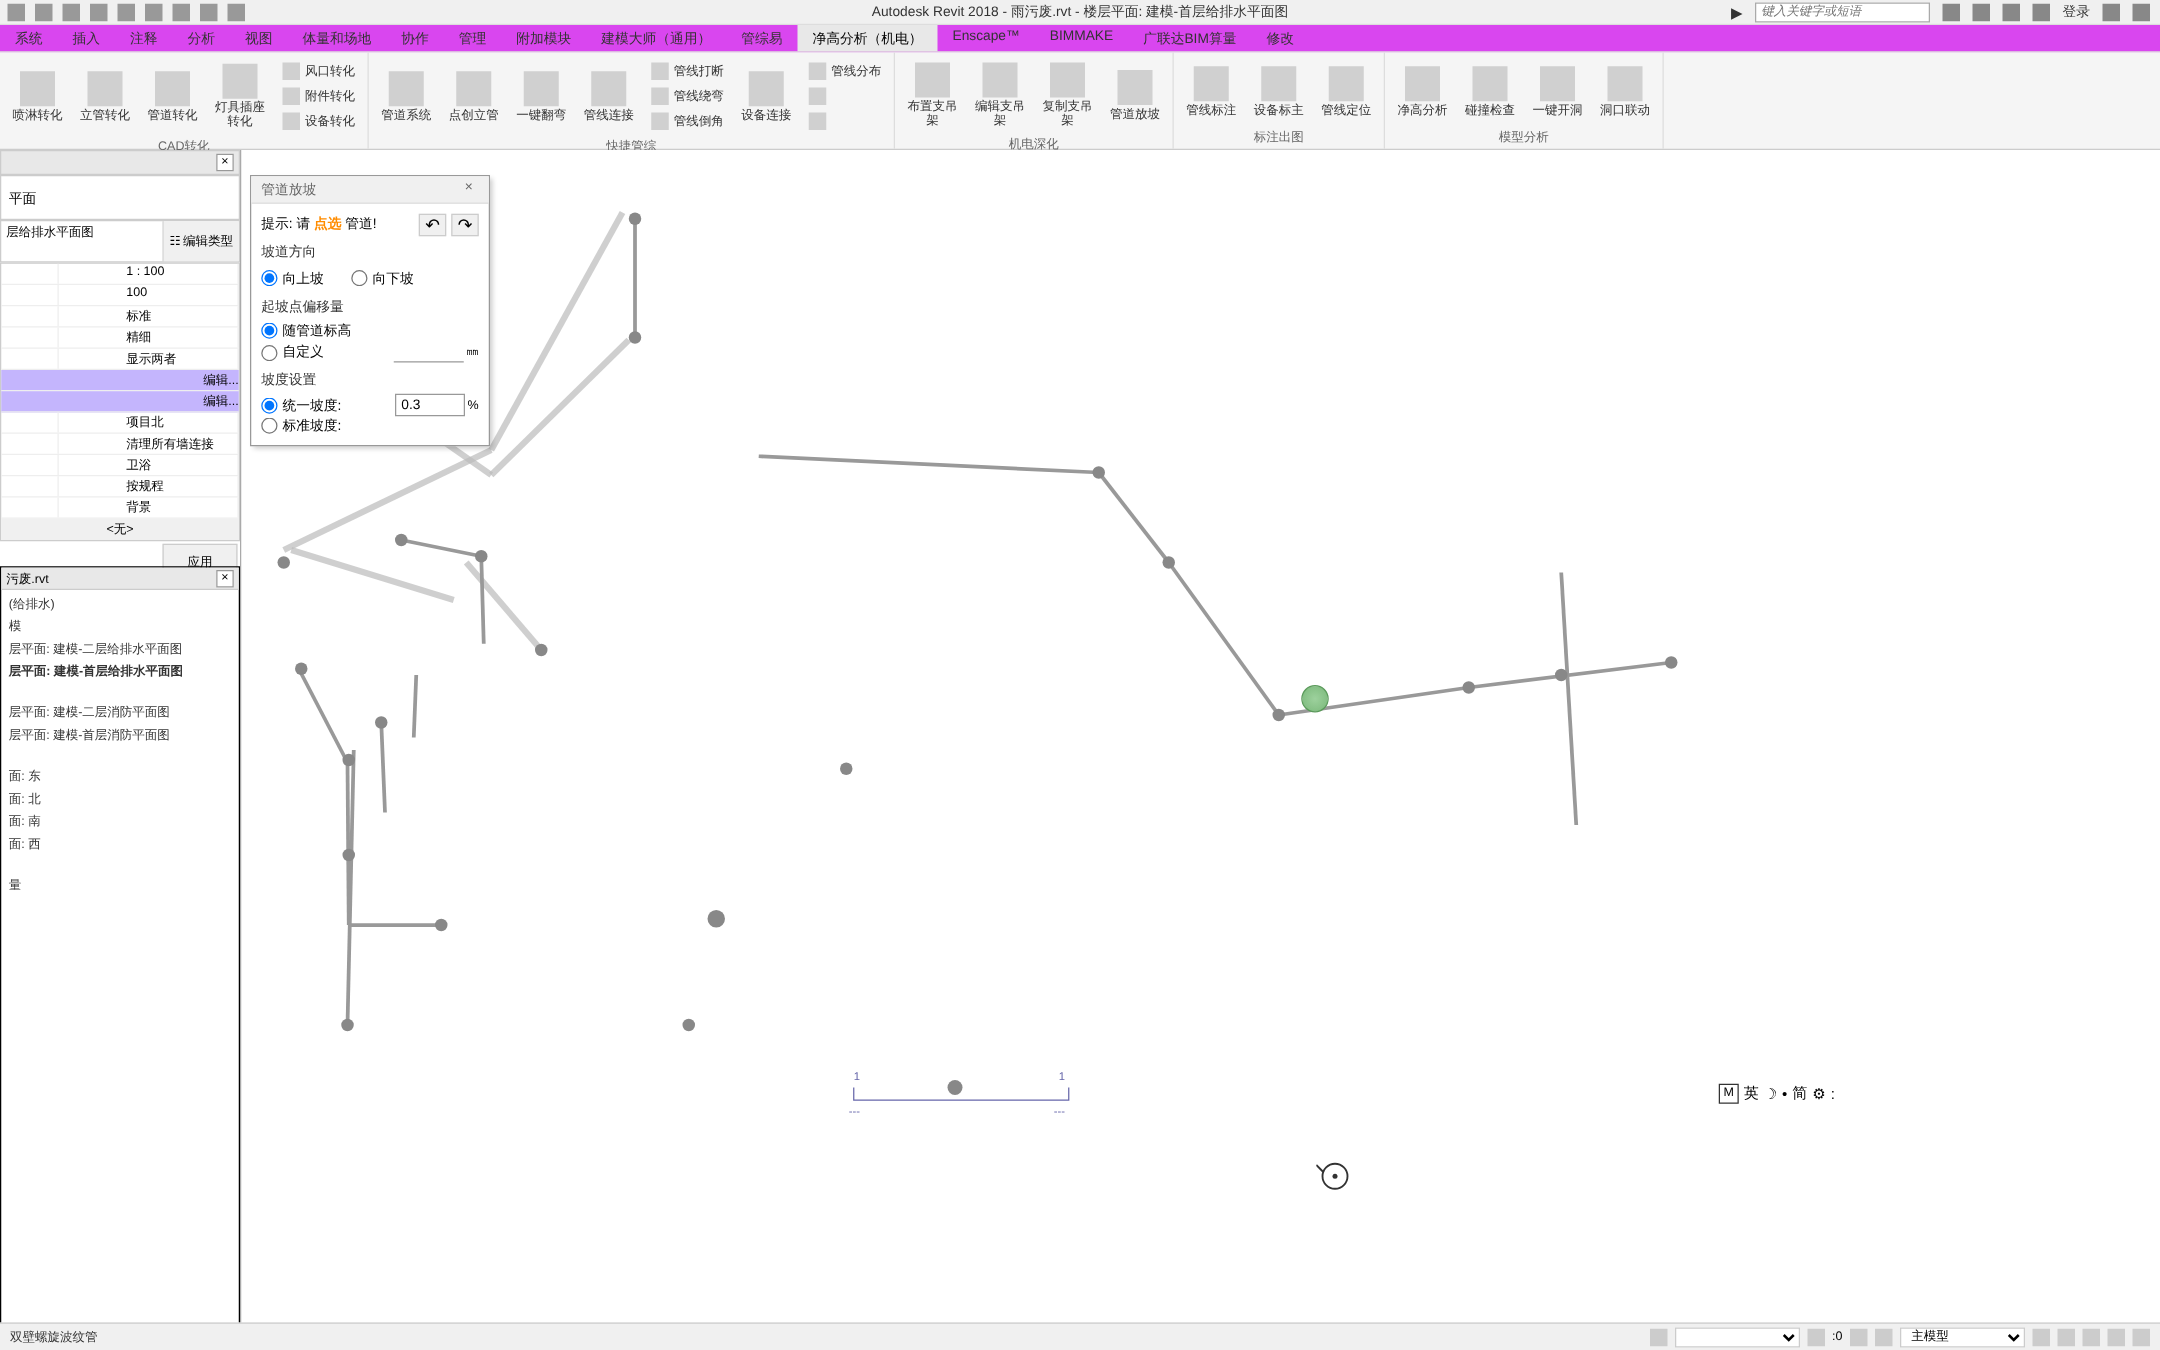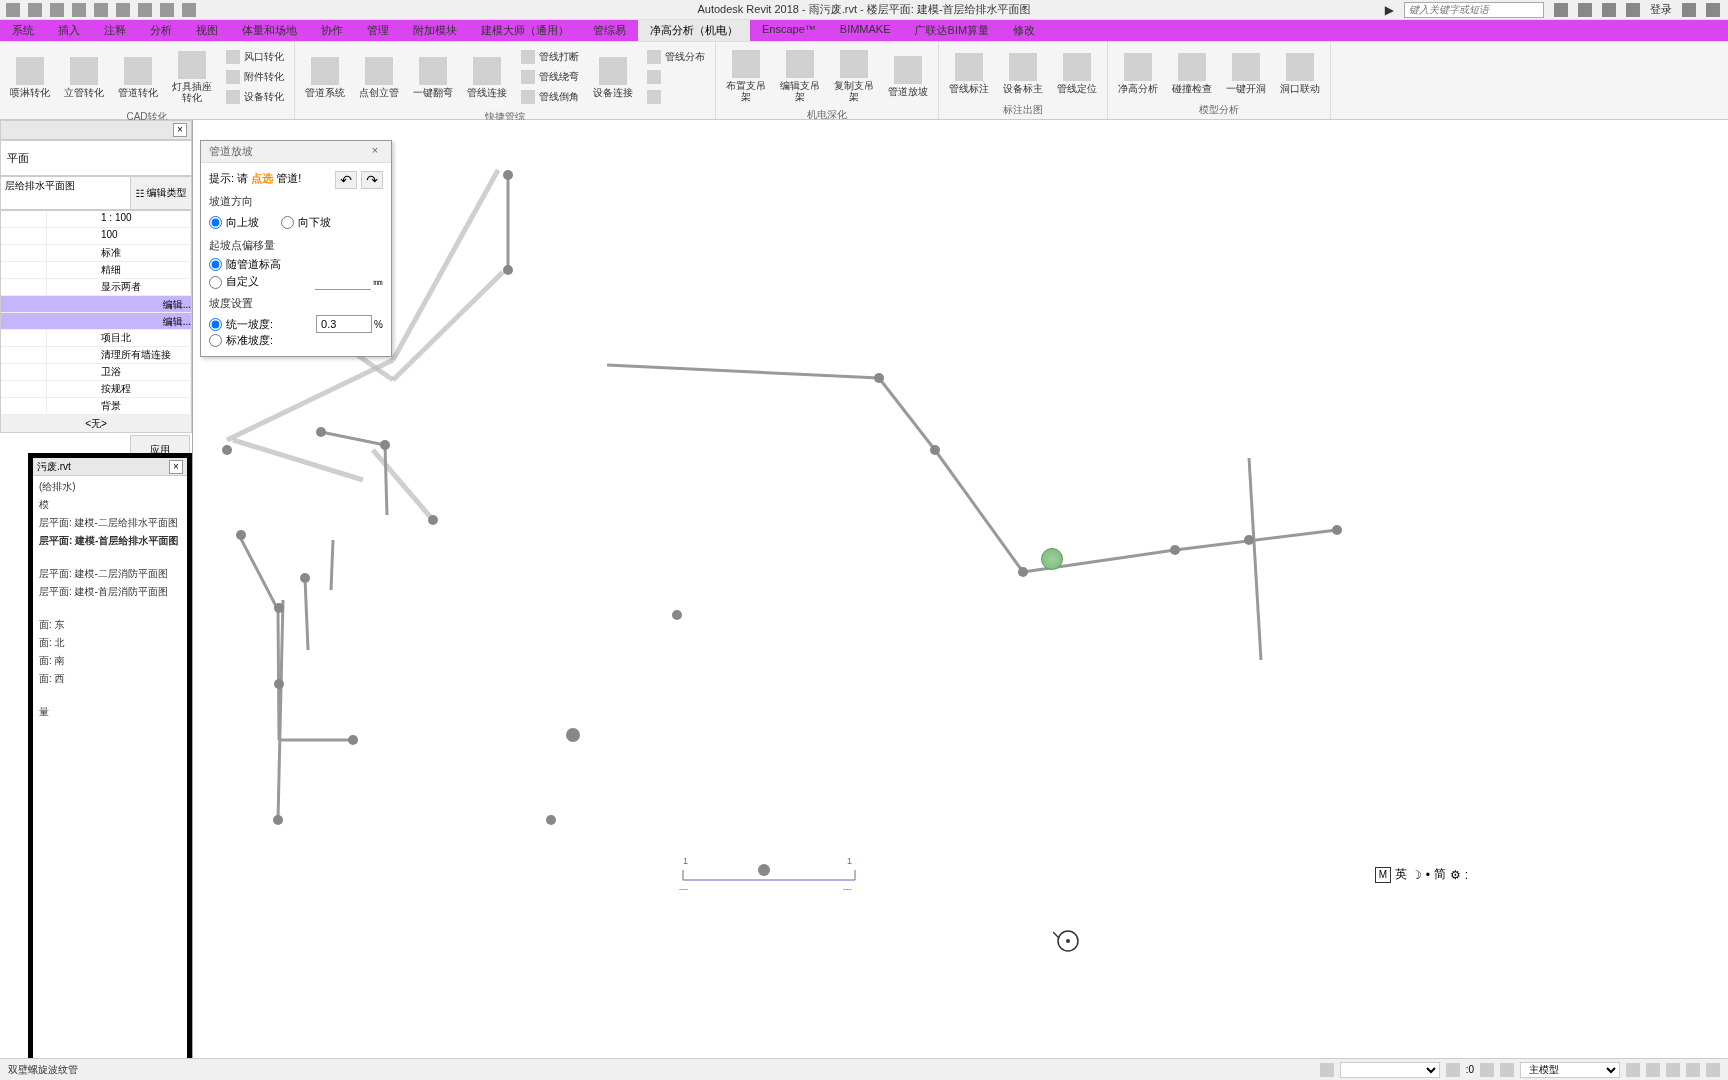--- a/index.html
+++ b/index.html
@@ -46,21 +46,21 @@
 .prop-type-btn { width: 60px; font-size: 10px; display: flex; align-items: center; justify-content: center; background: #f0f0f0; cursor: pointer; }
 .prop-grid { border: 1px solid #ccc; }
 .prop-row { height: 17px; display: flex; border-bottom: 1px solid #eee; }
 .prop-cell { padding: 1px 6px; font-size: 10px; border-right: 1px solid #eee; }
 .prop-cell-l { width: 46px; }
 .prop-cell-r { flex: 1; margin-left: 48px; }
 .prop-btn-row { height: 17px; text-align: right; font-size: 10px; background: #c4b5fd; border-bottom: 1px solid #eee; line-height: 17px; cursor: pointer; }
 .prop-none { height: 17px; text-align: center; font-size: 10px; background: #f0f0f0; line-height: 17px; }
 .apply-btn { height: 29px; width: 60px; float: right; font-size: 10px; background: #f0f0f0; border: 1px solid #ccc; cursor: pointer; }
 
-.browser-panel { flex: 1; border: 5px solid #000000; overflow: hidden; margin-left: 28px; }
+.browser-panel { flex: 1; border: 1px solid #000000; overflow: hidden; }
 .browser-header { height: 18px; background: #e8e8e8; display: flex; justify-content: space-between; align-items: center; padding: 0 4px; font-size: 10px; border-bottom: 1px solid #ccc; }
 .browser-tree { padding: 2px; overflow-y: auto; }
 .tree-item { font-size: 10px; padding: 2px 4px; color: #333; white-space: nowrap; cursor: pointer; }
 .tree-item.bold { font-weight: bold; }
 
 
 .view-area { flex: 1; position: relative; background: #fff; border-left: 1px solid #aaa; }
 
 
 .dialog { position: absolute; left: 200px; top: 140px; width: 192px; background: #fff; border: 1px solid #999; box-shadow: 2px 2px 4px rgba(0,0,0,0.2); z-index: 10; }

